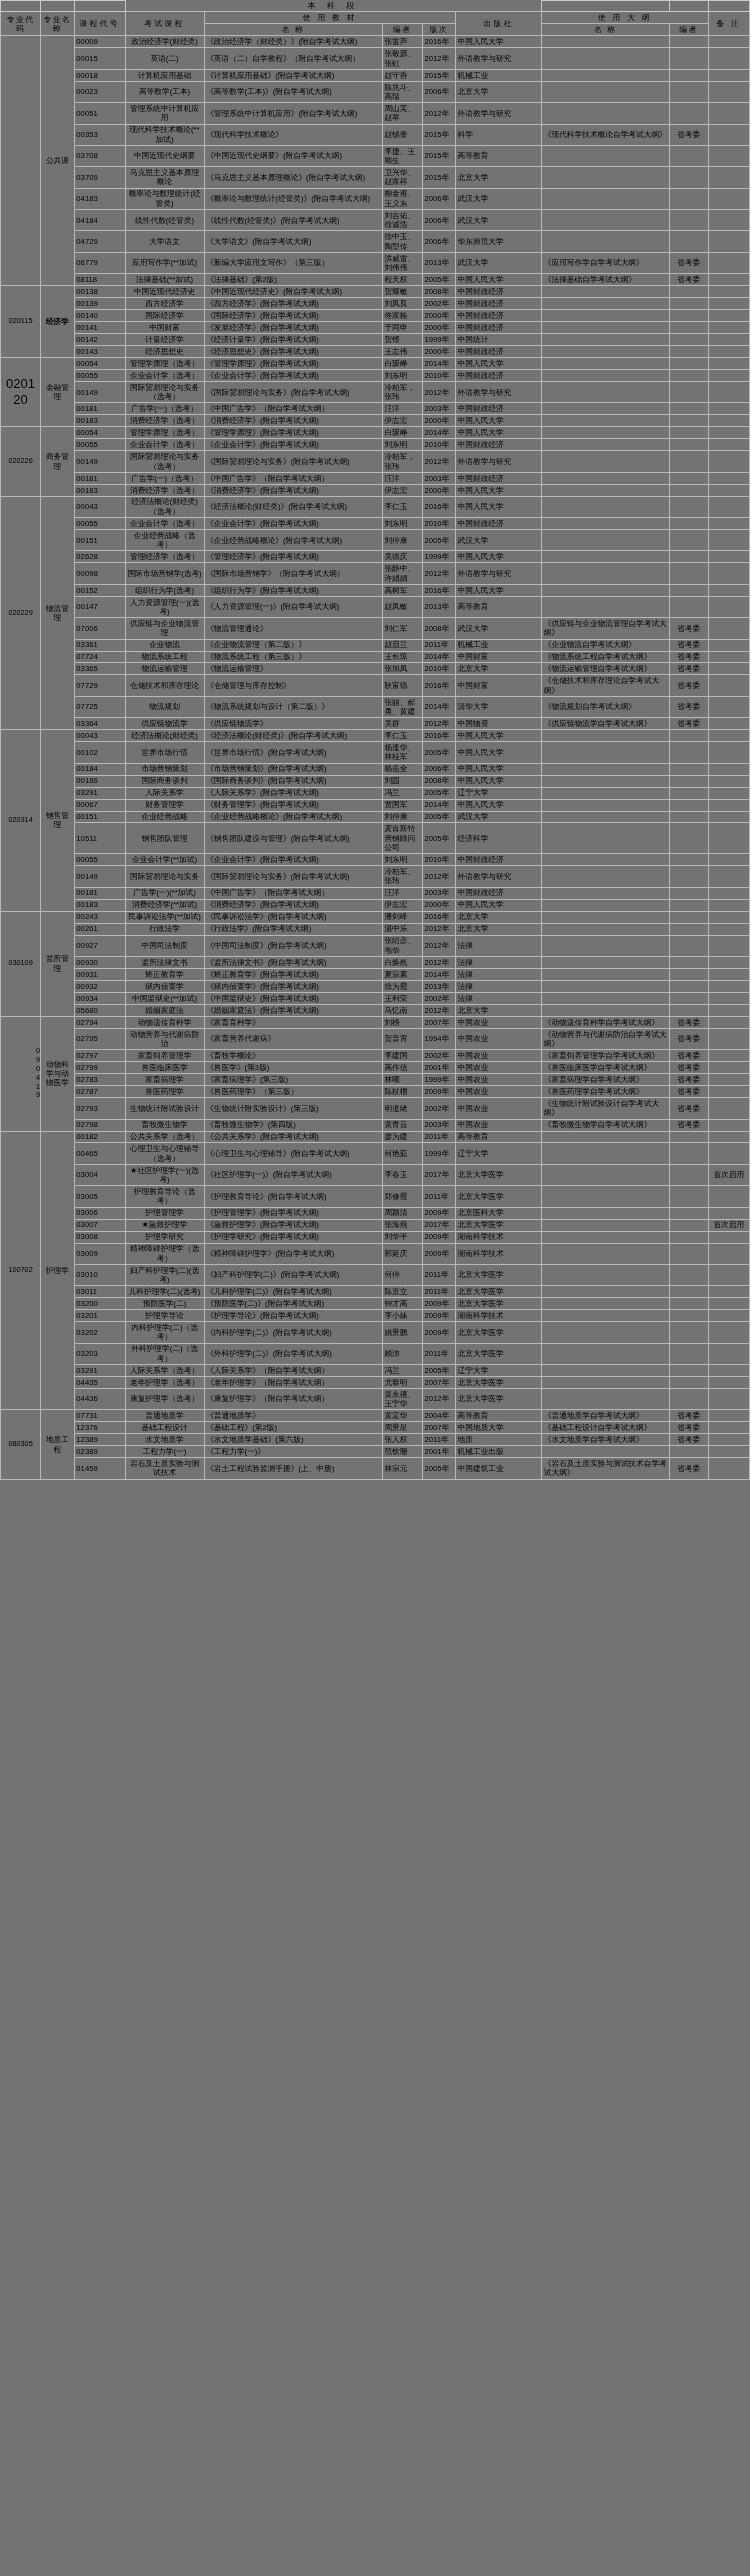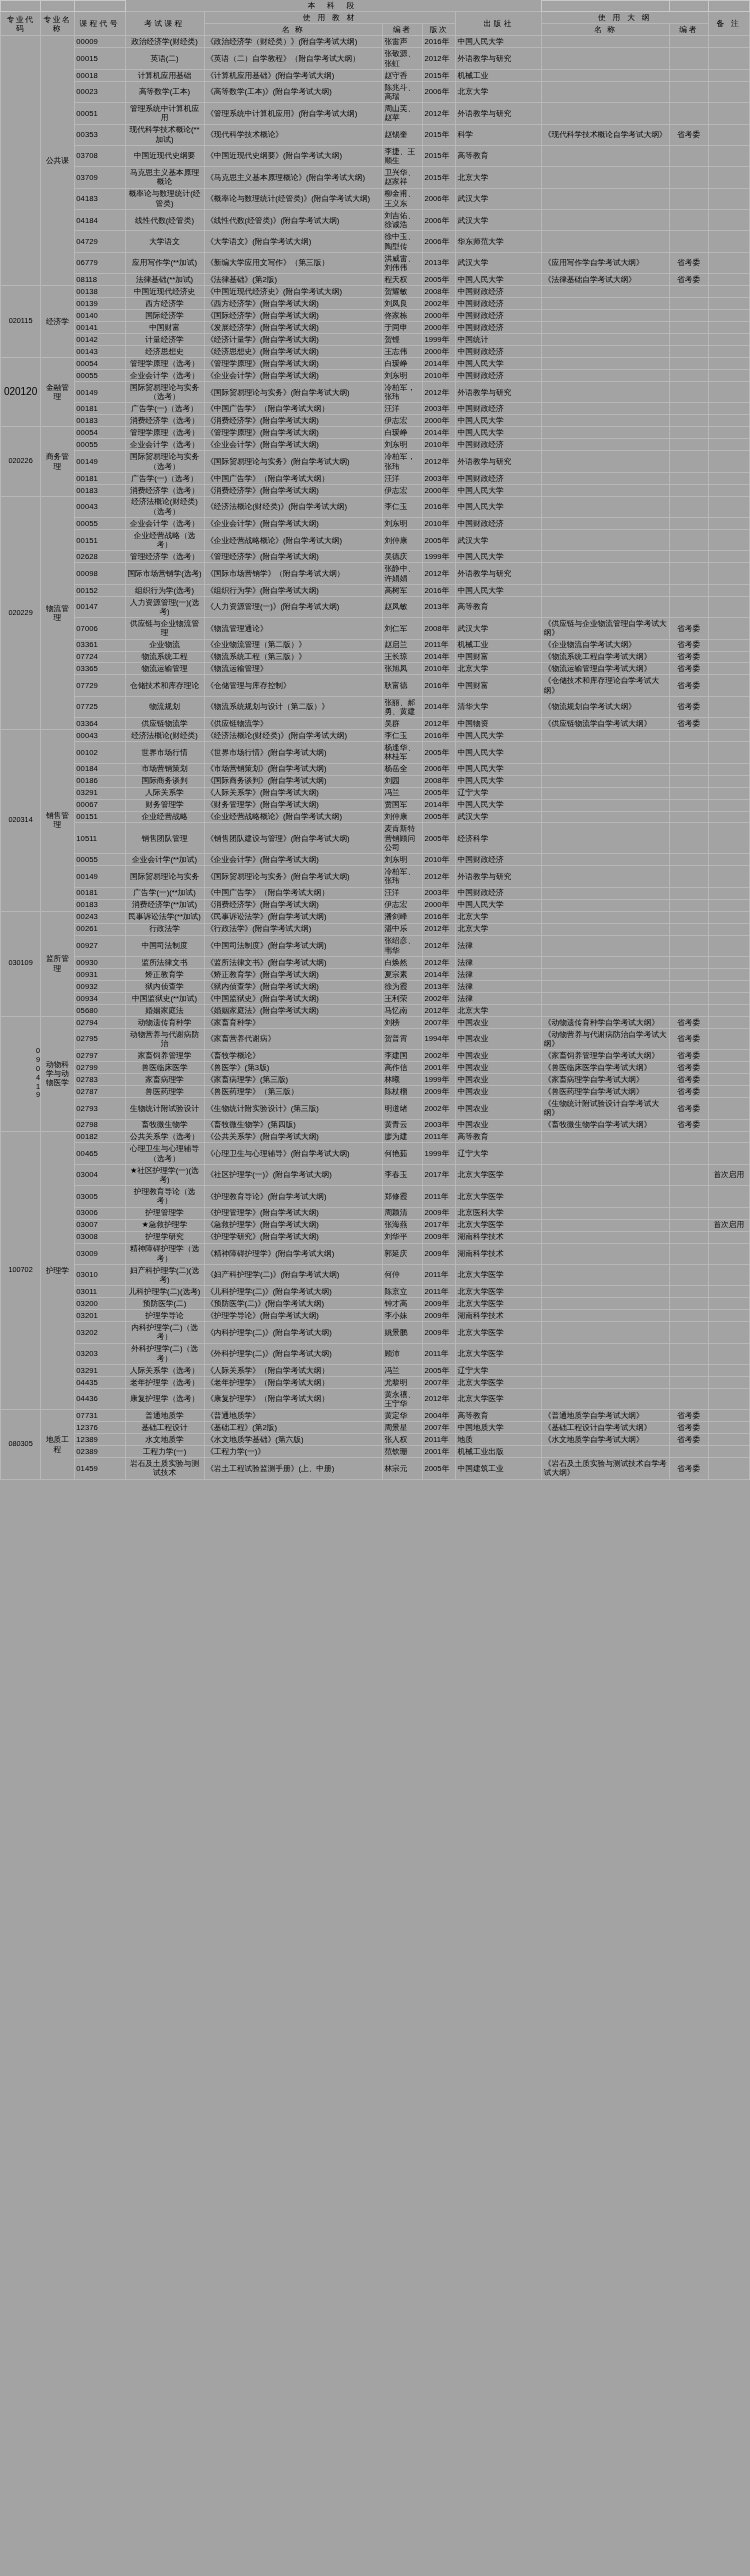--- a/index.html
+++ b/index.html
@@ -5,21 +5,21 @@
   * { box-sizing: border-box; }
   html, body {
     margin: 0; padding: 0;
     background: #ffffff;
     font-family: "Liberation Sans", "DejaVu Sans", sans-serif;
   }
   .page {
     width: 750px;
     min-height: 2576px;
     position: relative;
-    background: #a3a3a3;
+    background: #737373;
   }
   table.sheet {
     border-collapse: collapse;
     width: 750px;
     table-layout: fixed;
   }
   table.sheet td, table.sheet th {
     border: 0.8px solid #b8b8b8;
     padding: 0.8px 1.6px;
     font-size: 7.7px;
@@ -246,21 +246,21 @@
           <td class="book b-all">《法律基础》(第2版)</td>
           <td class="author b-all">程天权</td>
           <td class="edition b-all">2005年</td>
           <td class="press b-all">中国人民大学</td>
           <td class="outline b-all">《法律基础自学考试大纲》</td>
           <td class="ocompiler b-all">省考委</td>
           <td class="remark b-all"></td>
         </tr>
         <tr class="sec-start">
           <td class="majorcode" rowspan="6" style="font-size: 7.3px;">020115</td>
-          <td class="majorname" rowspan="6" style="font-size: 7.7px;">经济学</td>
+          <td class="majorname" rowspan="6" style="font-size: 7.7px; font-weight: bold;">经济学</td>
           <td class="code b-all">00138</td>
           <td class="course b-all">中国近现代经济史</td>
           <td class="book b-all">《中国近现代经济史》(附自学考试大纲)</td>
           <td class="author b-all">贺耀敏</td>
           <td class="edition b-all">2008年</td>
           <td class="press b-all">中国财政经济</td>
           <td class="outline b-all"></td>
           <td class="ocompiler b-all"></td>
           <td class="remark b-all"></td>
         </tr>
@@ -313,21 +313,21 @@
           <td class="course b-all">经济思想史</td>
           <td class="book b-all">《经济思想史》(附自学考试大纲)</td>
           <td class="author b-all">王志伟</td>
           <td class="edition b-all">2000年</td>
           <td class="press b-all">中国财政经济</td>
           <td class="outline b-all"></td>
           <td class="ocompiler b-all"></td>
           <td class="remark b-all"></td>
         </tr>
         <tr class="sec-start">
-          <td class="majorcode" rowspan="5" style="font-size: 10px;">020120</td>
+          <td class="majorcode" rowspan="5" style="font-size: 13px;">020120</td>
           <td class="majorname" rowspan="5" style="font-size: 7.7px;">金融管理</td>
           <td class="code b-all">00054</td>
           <td class="course b-all">管理学原理（选考）</td>
           <td class="book b-all">《管理学原理》(附自学考试大纲)</td>
           <td class="author b-all">白瑷峥</td>
           <td class="edition b-all">2014年</td>
           <td class="press b-all">中国人民大学</td>
           <td class="outline b-all"></td>
           <td class="ocompiler b-all"></td>
           <td class="remark b-all"></td>

